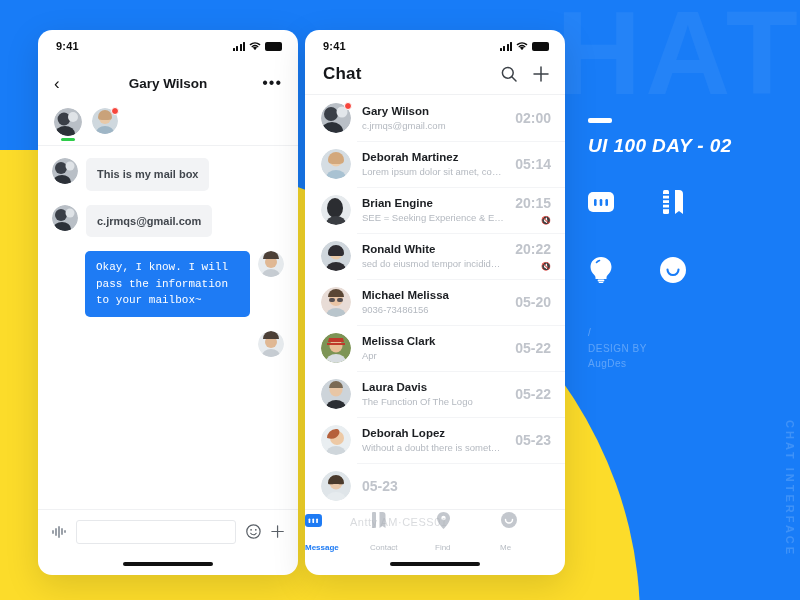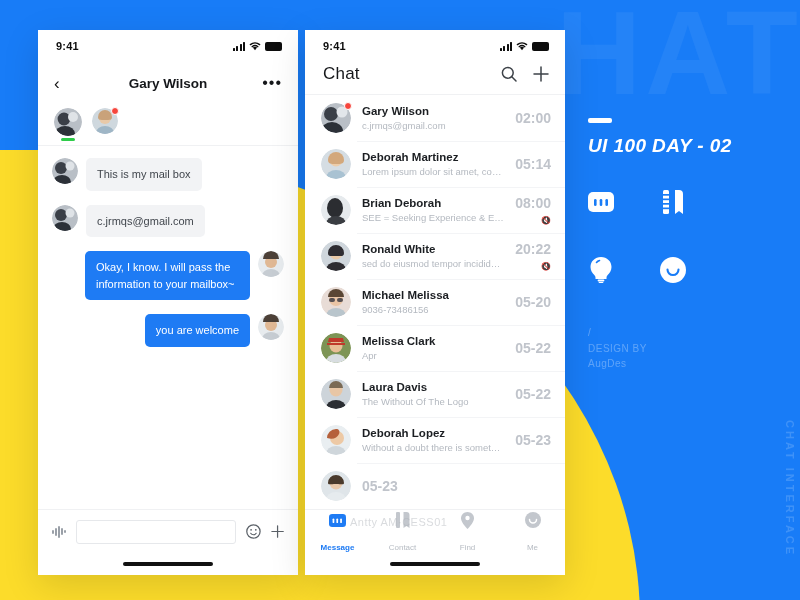--- a/index.html
+++ b/index.html
@@ -43,21 +43,21 @@
   .icon-row { display:flex; gap:46px; margin-bottom:42px; }
   .icon-cell { width:26px; height:26px; display:flex; align-items:center; justify-content:center; }
   .info-credit {
     margin-top:4px; font-size:10px; line-height:1.55;
     color:rgba(255,255,255,0.30); letter-spacing:.5px;
   }
 
   
   .phone {
     position:absolute; top:30px; width:260px; height:545px;
-    background:#fff; border-radius:0;
+    background:#fff; border-radius:14px;
     box-shadow:0 10px 34px rgba(0,0,0,0.13);
     overflow:hidden; display:flex; flex-direction:column;
   }
   #phone-chat { left:38px; }
   #phone-list { left:305px; }
 
   .statusbar {
     height:32px; display:flex; align-items:center; justify-content:space-between;
     padding:0 16px 0 18px; flex:none;
   }
@@ -102,22 +102,22 @@
   }
 
   
   .messages { flex:1; padding:12px 14px 6px 14px; overflow:hidden; }
   .msg-row { display:flex; align-items:flex-start; gap:8px; margin-bottom:14px; }
   .msg-row.out { justify-content:flex-end; }
   .bubble {
     max-width:165px; padding:8px 11px; border-radius:5px;
     font-size:11px; line-height:1.5;
   }
-  .bubble.in { background:#f2f3f5; color:#41464d; }
-  .bubble.out { background:#1E7BF4; color:#fff; }
+  .bubble.in { background:#f2f3f5; color:#41464d;font-weight:bold; }
+  .bubble.out { background:#1E7BF4; color:#fff;font-family:Liberation Mono, monospace; }
   .time-sep { text-align:center; font-size:9px; color:#c2c6cc; margin:2px 0 14px 0; }
 
   
   .composer {
     flex:none; border-top:1px solid #f0f1f3;
     height:44px; display:flex; align-items:center; gap:10px; padding:0 14px;
   }
   .wave { display:flex; align-items:center; gap:1.5px; height:12px; }
   .wave i { width:1.6px; background:#9aa0a8; border-radius:1px; display:block; }
   .wave i:nth-child(1){height:4px}.wave i:nth-child(2){height:8px}
@@ -129,21 +129,21 @@
     font-family:"Liberation Sans", sans-serif; color:#41464d;
   }
   .home-bar-wrap { flex:none; height:22px; display:flex; align-items:center; justify-content:center; }
   .home-bar { width:90px; height:4px; background:#111; border-radius:3px; }
 
   
   .list-header {
     flex:none; display:flex; align-items:center; padding:2px 16px 10px 18px;
     border-bottom:1px solid #f0f1f3;
   }
-  .list-title { font-size:17px; font-weight:normal; color:#15171a; letter-spacing:.2px; }
+  .list-title { font-size:17px; font-weight:bold; color:#15171a; letter-spacing:.2px; }
   .list-actions { margin-left:auto; display:flex; align-items:center; gap:16px; }
   .chat-list { flex:1; overflow:hidden; }
   .chat-item {
     display:flex; align-items:center; gap:11px;
     padding:8px 14px 8px 16px; height:46px; position:relative;
   }
   .chat-item + .chat-item::before {
     content:""; position:absolute; left:52px; right:0; top:0;
     height:1px; background:#f3f4f6;
   }
@@ -155,21 +155,21 @@
   }
   .ci-meta { text-align:right; flex:none; }
   .ci-time { font-size:14px; color:#c0c4cb;font-weight:bold; }
   .ci-mute { font-size:8px; color:#ced2d8; margin-top:5px; }
 
   
   .tabbar {
     flex:none; height:44px; display:flex; align-items:center;
     border-top:1px solid #f0f1f3; position:relative;
   }
-  .tab { flex:1; display:flex; flex-direction:column; align-items:center; gap:14px; }
+  .tab { flex:1; display:flex; flex-direction:column; gap:14px; }
   .tab-ic { width:17px; height:17px; display:flex; align-items:center; justify-content:center; }
   .tab-lb { font-size:8px; color:#b7bcc3; }
   .tab.active .tab-lb { color:#1E7BF4; font-weight:bold; }
   .tab-watermark {
     position:absolute; left:45px; top:6px;
     font-size:11px; color:rgba(170,175,182,0.45);
     letter-spacing:.5px; pointer-events:none;
   }
 </style>
 </head>
@@ -342,21 +342,20 @@
                 <ellipse cx="13" cy="25" rx="9" ry="7" fill="#c6ccd2"></ellipse>
                 <path d="M5 8a8 8 0 0 1 16 0z" fill="#4c4037"></path>
               </g>
             </svg>
         </span>
       </div>
 
 
 
       <div class="msg-row out">
-        <div class="bubble out">you are welcome</div>
         <span class="av av-26">
           <svg class="disc" viewBox="0 0 26 26">
               <g clip-path="url(#c4)">
                 <rect width="26" height="26" fill="#e7ebee"></rect>
                 <circle cx="13" cy="11" r="6" fill="#e0b894"></circle>
                 <ellipse cx="13" cy="25" rx="9" ry="7" fill="#c6ccd2"></ellipse>
                 <path d="M5 8a8 8 0 0 1 16 0z" fill="#4c4037"></path>
               </g>
             </svg>
         </span>
@@ -483,25 +482,25 @@
                 </clipPath>
               </defs>
               <g clip-path="url(#l3)">
                 <rect width="30" height="30" fill="#e6eaed"></rect>
                 <ellipse cx="14" cy="13" rx="8" ry="10" fill="#2b2d31"></ellipse>
                 <ellipse cx="15" cy="29" rx="10" ry="8" fill="#3a3d42"></ellipse>
               </g>
             </svg>
         </span>
         <div class="ci-text">
-          <div class="ci-name">Brian Deborah</div>
+          <div class="ci-name">Brian Engine</div>
           <div class="ci-prev">SEE = Seeking Experience &amp; Engine...</div>
         </div>
         <div class="ci-meta">
-          <div class="ci-time">08:00</div>
+          <div class="ci-time">20:15</div>
           <div class="ci-mute">🔇</div>
         </div>
       </div>
 
       <div class="chat-item">
         <span class="av av-30">
           <svg class="disc" viewBox="0 0 30 30">
               <defs>
                 <clipPath id="l4">
                   <circle cx="15" cy="15" r="15"></circle>
@@ -589,21 +588,21 @@
               <g clip-path="url(#l7)">
                 <rect width="30" height="30" fill="#cdd4da"></rect>
                 <circle cx="15" cy="11" r="6.5" fill="#e8c6a5"></circle>
                 <path d="M8 9a7 7 0 0 1 14 0z" fill="#7a6a55"></path>
                 <ellipse cx="15" cy="29" rx="10" ry="8" fill="#2b2e33"></ellipse>
               </g>
             </svg>
         </span>
         <div class="ci-text">
           <div class="ci-name">Laura Davis</div>
-          <div class="ci-prev">The Without Of The Logo</div>
+          <div class="ci-prev">The Function Of The Logo</div>
         </div>
         <div class="ci-meta">
           <div class="ci-time">05-22</div>
         </div>
       </div>
 
       <div class="chat-item">
         <span class="av av-30">
           <svg class="disc" viewBox="0 0 30 30">
               <defs>

